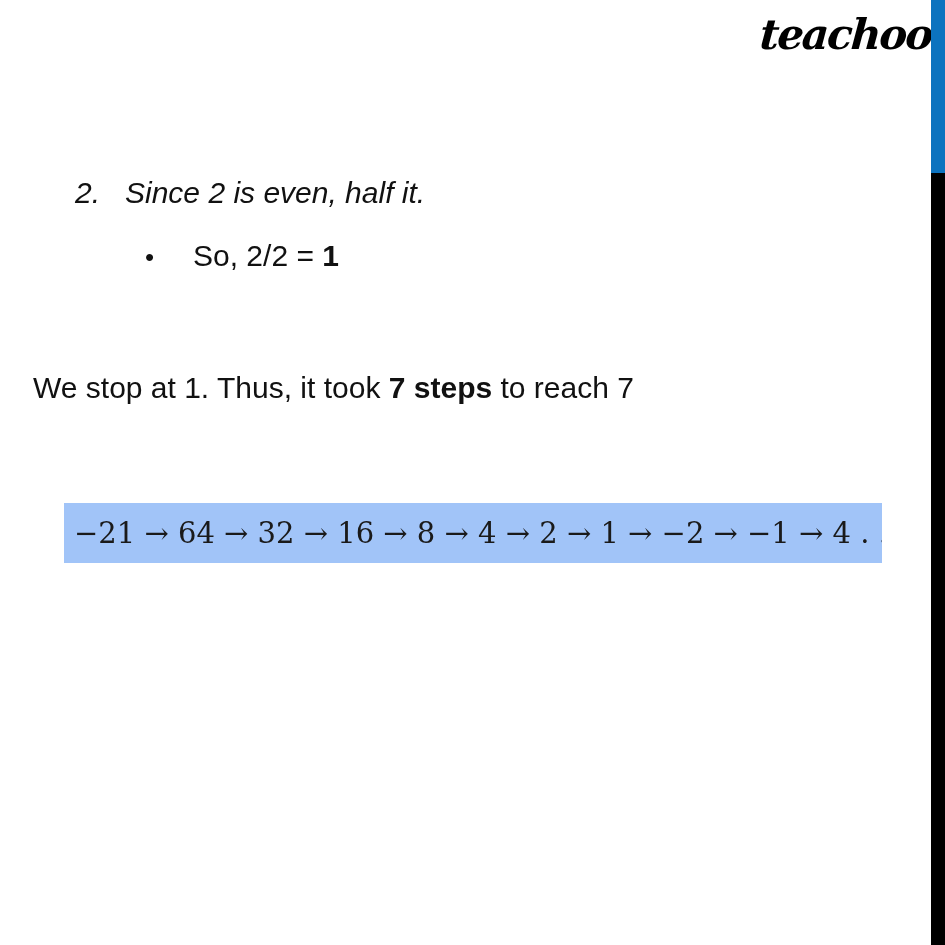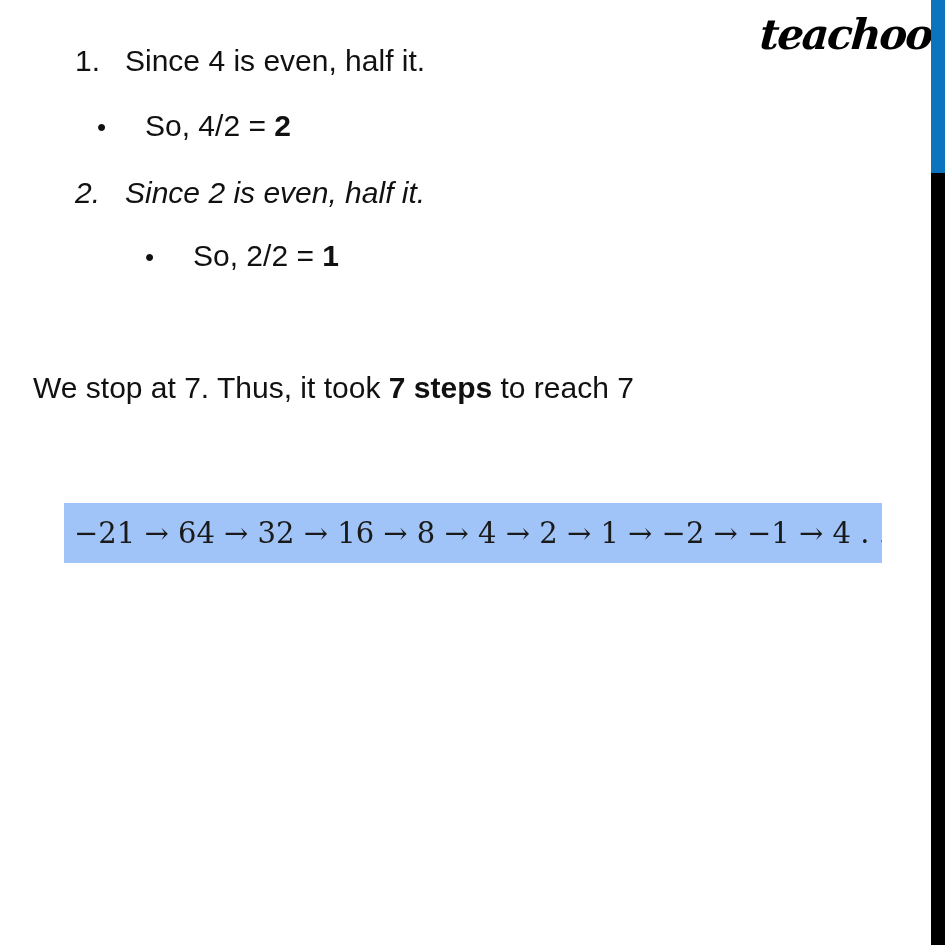--- a/index.html
+++ b/index.html
@@ -87,35 +87,29 @@
 </head>
 <body>
 
 <div class="slide">
 
   <div class="logo">teachoo</div>
 
   <div class="bar-blue"></div>
   <div class="bar-black"></div>
 
-  <div class="line numbered l1">
-    <span class="marker">1.</span><span>Since 4 is even, half it.</span>
-  </div>
 
-  <div class="line bulleted l2">
-    <span class="marker">•</span><span><span>So, 4/2 = </span><b>2</b></span>
-  </div>
 
   <div class="line numbered l3">
     <span class="marker">2.</span><span>Since 2 is even, half it.</span>
   </div>
 
   <div class="line bulleted l4">
     <span class="marker">•</span><span><span>So, 2/2 = </span><b>1</b></span>
   </div>
 
   <div class="line conclusion">
-    <span>We stop at 7. Thus, it took </span><b>7 steps</b><span> to reach 7</span>
+    <span>We stop at 1. Thus, it took </span><b>7 steps</b><span> to reach 7</span>
   </div>
 
   <div class="math-highlight">−21 → 64 → 32 → 16 → 8 → 4 → 2 → 1 → −2 → −1 → 4 . . .</div>
 
 </div>
 
 </body></html>

